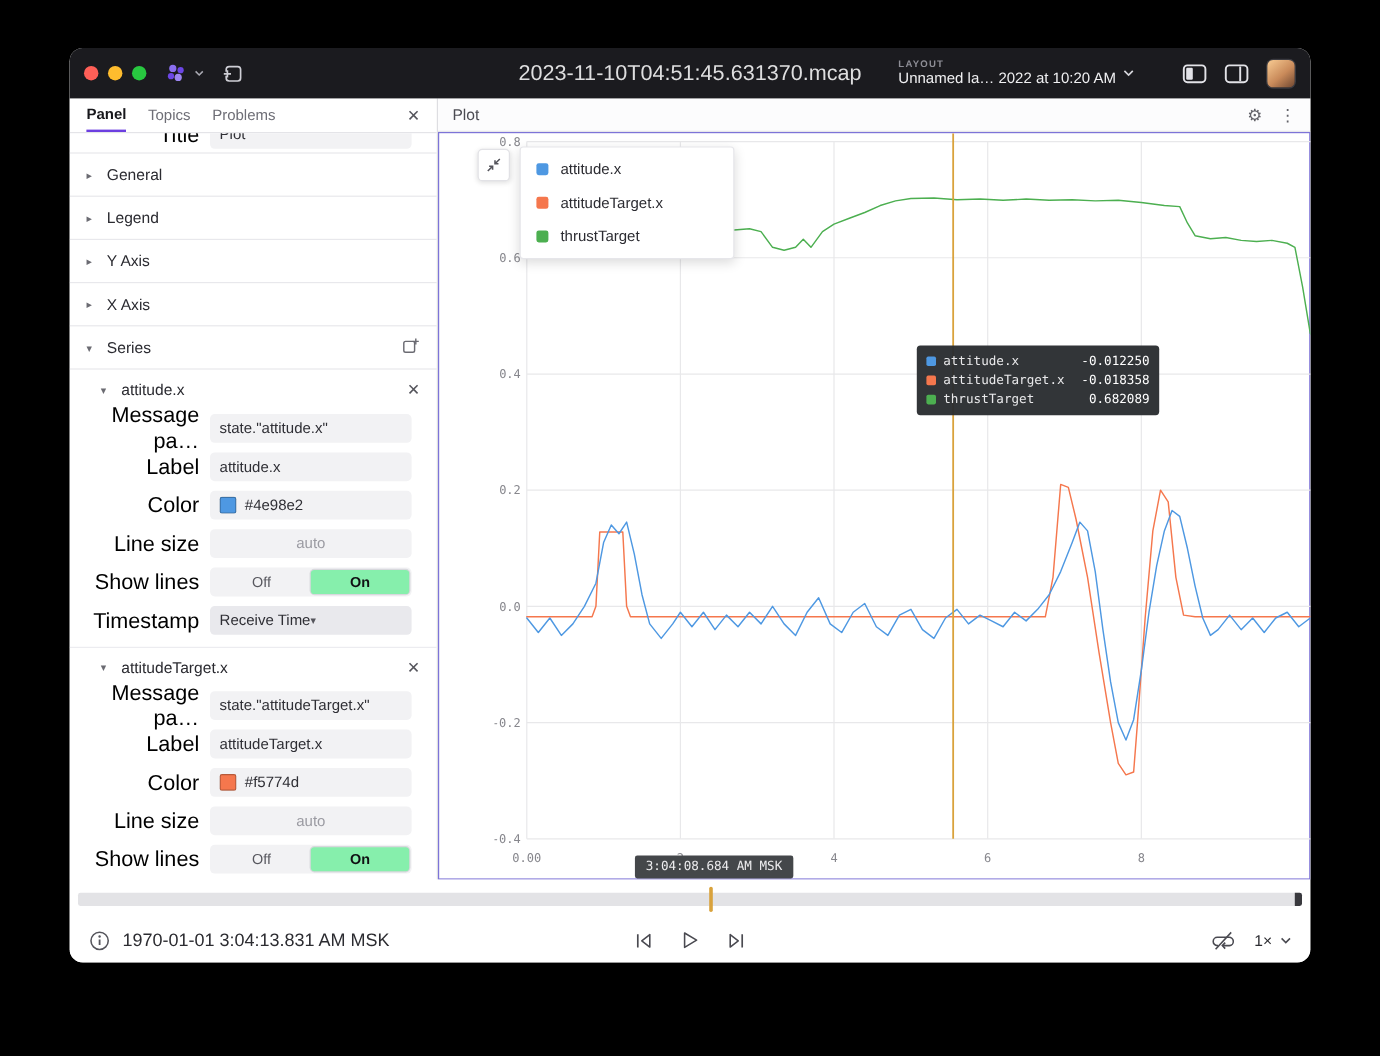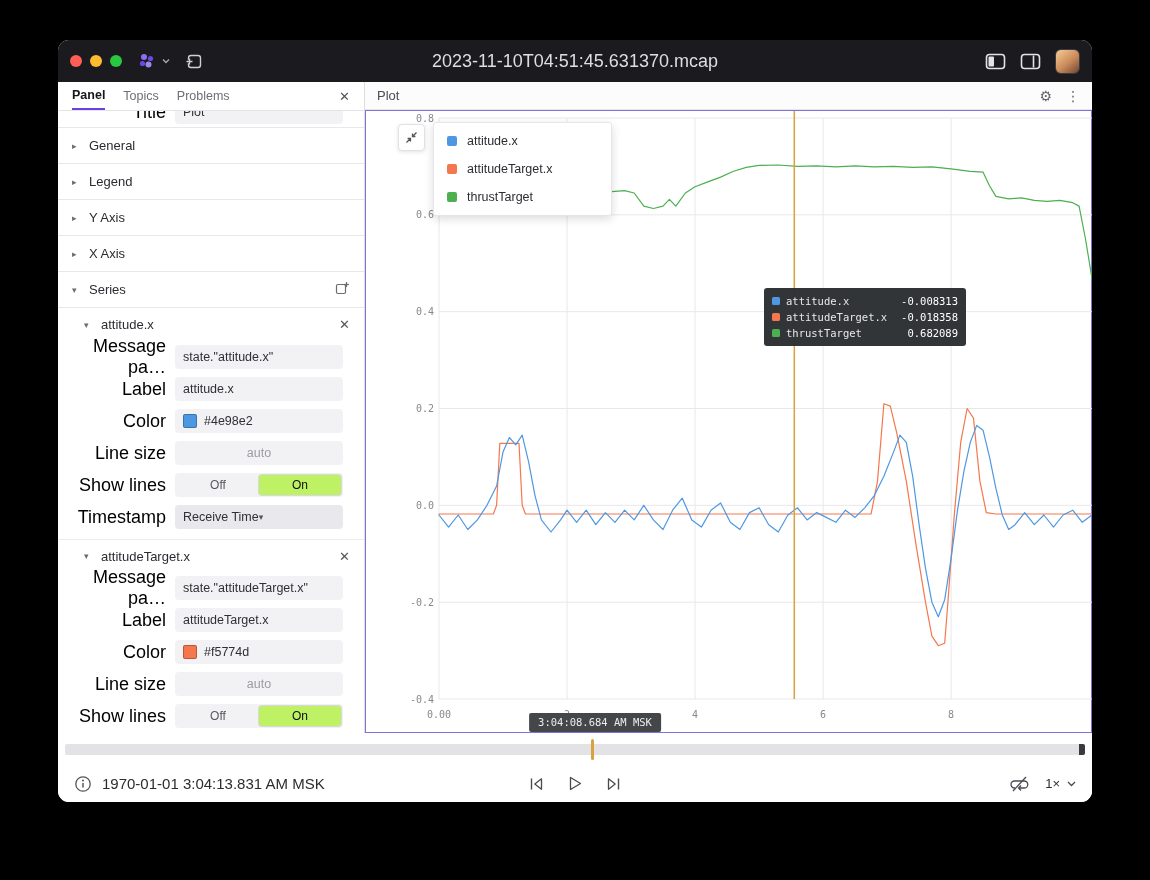--- a/index.html
+++ b/index.html
@@ -37,21 +37,21 @@
   .series-head { height:33px; display:flex; align-items:center; gap:8px; padding:0 14px 0 26px; font-size:13px; color:#2b2b31; flex:0 0 auto; }
   .series-head .close { margin-left:auto; color:#55555c; font-size:13px; cursor:pointer; }
   .series-head.second { border-top:1px solid #ececf0; margin-top:6px; }
   .frow { height:32px; display:flex; align-items:center; flex:0 0 auto; }
   .flabel { width:117px; text-align:right; padding-right:9px; font-size:18px; color:#000000; }
   .fctrl { width:168px; height:24px; background:#f2f2f4; border-radius:4px; display:flex; align-items:center; padding:0 8px; font-size:12.5px; color:#2f2f35; }
   .fctrl.center { justify-content:center; color:#9b9ba2; }
   .swatch { width:14px; height:14px; border-radius:2px; margin-right:7px; border:1px solid rgba(0,0,0,.25); flex:0 0 auto; }
   .seg { width:168px; height:24px; background:#f2f2f4; border-radius:4px; display:flex; padding:2px; }
   .seg .opt { flex:1; display:flex; align-items:center; justify-content:center; font-size:12px; color:#57575e; border-radius:3px; cursor:pointer; }
-  .seg .opt.active { background:#bef264; box-shadow:0 0 0 1px #d8d8dd; color:#101013; font-weight:400; }
+  .seg .opt.active { background:#86efac; box-shadow:0 0 0 1px #d8d8dd; color:#101013; font-weight:700; }
   .dropdown { background:#e9e9ed; justify-content:flex-start; cursor:pointer; }
   .dd-caret { font-size:9px; color:#55555c; }
 
   
   .main { flex:1 1 auto; display:flex; flex-direction:column; min-width:0; background:#fff; }
   .panel-header { height:28px; flex:0 0 auto; display:flex; align-items:center; padding:0 12px; background:#fcfcfd; border-bottom:1px solid #e7e7ea; font-size:13px; color:#4c4c53; }
   .ph-icons { margin-left:auto; display:flex; gap:14px; color:#63636a; }
   .ph-icons span { cursor:pointer; font-size:14px; }
   .chart-box { flex:1 1 auto; position:relative; border:1px solid #7d74d8; margin:0; background:#fff; min-height:0; }
   #chart { position:absolute; inset:0;padding-left:46px; }
@@ -108,20 +108,29 @@
     <div class="icon-btn add-icon">
       <svg width="19" height="17" viewBox="0 0 19 17">
         <rect x="4.5" y="2.5" width="12" height="12" rx="2.5" fill="none" stroke="#cfcfd6" stroke-width="1.4"></rect>
         <line x1="2.5" y1="8.5" x2="8.5" y2="8.5" stroke="#1b1b1f" stroke-width="3.4"></line>
         <line x1="2.5" y1="8.5" x2="8.5" y2="8.5" stroke="#cfcfd6" stroke-width="1.4"></line>
         <line x1="5.5" y1="5.5" x2="5.5" y2="11.5" stroke="#cfcfd6" stroke-width="1.4"></line>
       </svg>
     </div>
     <div class="tb-title">2023-11-10T04:51:45.631370.mcap</div>
     <div class="tb-right">
+      <div class="layout-sel">
+        <div class="layout-col">
+          <span class="layout-eyebrow">LAYOUT</span>
+          <span class="layout-name">Unnamed la… 2022 at 10:20 AM</span>
+        </div>
+        <svg width="9" height="6" viewBox="0 0 9 6">
+            <polyline points="1,1 4.5,4.5 8,1" fill="none" stroke="#d6d6dc" stroke-width="1.4"></polyline>
+          </svg>
+      </div>
       <div class="icon-btn">
         <svg width="21" height="17" viewBox="0 0 21 17">
           <rect x="1.5" y="1.5" width="18" height="14" rx="3" fill="none" stroke="#e3e3e8" stroke-width="1.6"></rect>
           <rect x="3.5" y="3.5" width="5.5" height="10" rx="1" fill="#e3e3e8"></rect>
         </svg>
       </div>
       <div class="icon-btn">
         <svg width="21" height="17" viewBox="0 0 21 17">
           <rect x="1.5" y="1.5" width="18" height="14" rx="3" fill="none" stroke="#e3e3e8" stroke-width="1.6"></rect>
           <line x1="13.5" y1="2.5" x2="13.5" y2="14.5" stroke="#e3e3e8" stroke-width="1.6"></line>
@@ -309,21 +318,21 @@
           <div class="legend-row">
             <span class="legend-chip" style="background: rgb(76, 175, 80);"></span>
             <span>thrustTarget</span>
           </div>
         </div>
 
         <div class="hover-tip">
           <div class="tip-row">
             <span class="tip-chip" style="background: rgb(78, 152, 226);"></span>
             <span>attitude.x</span>
-            <span class="tip-val">-0.008313</span>
+            <span class="tip-val">-0.012250</span>
           </div>
           <div class="tip-row">
             <span class="tip-chip" style="background: rgb(245, 119, 77);"></span>
             <span>attitudeTarget.x</span>
             <span class="tip-val">-0.018358</span>
           </div>
           <div class="tip-row">
             <span class="tip-chip" style="background: rgb(76, 175, 80);"></span>
             <span>thrustTarget</span>
             <span class="tip-val">0.682089</span>

